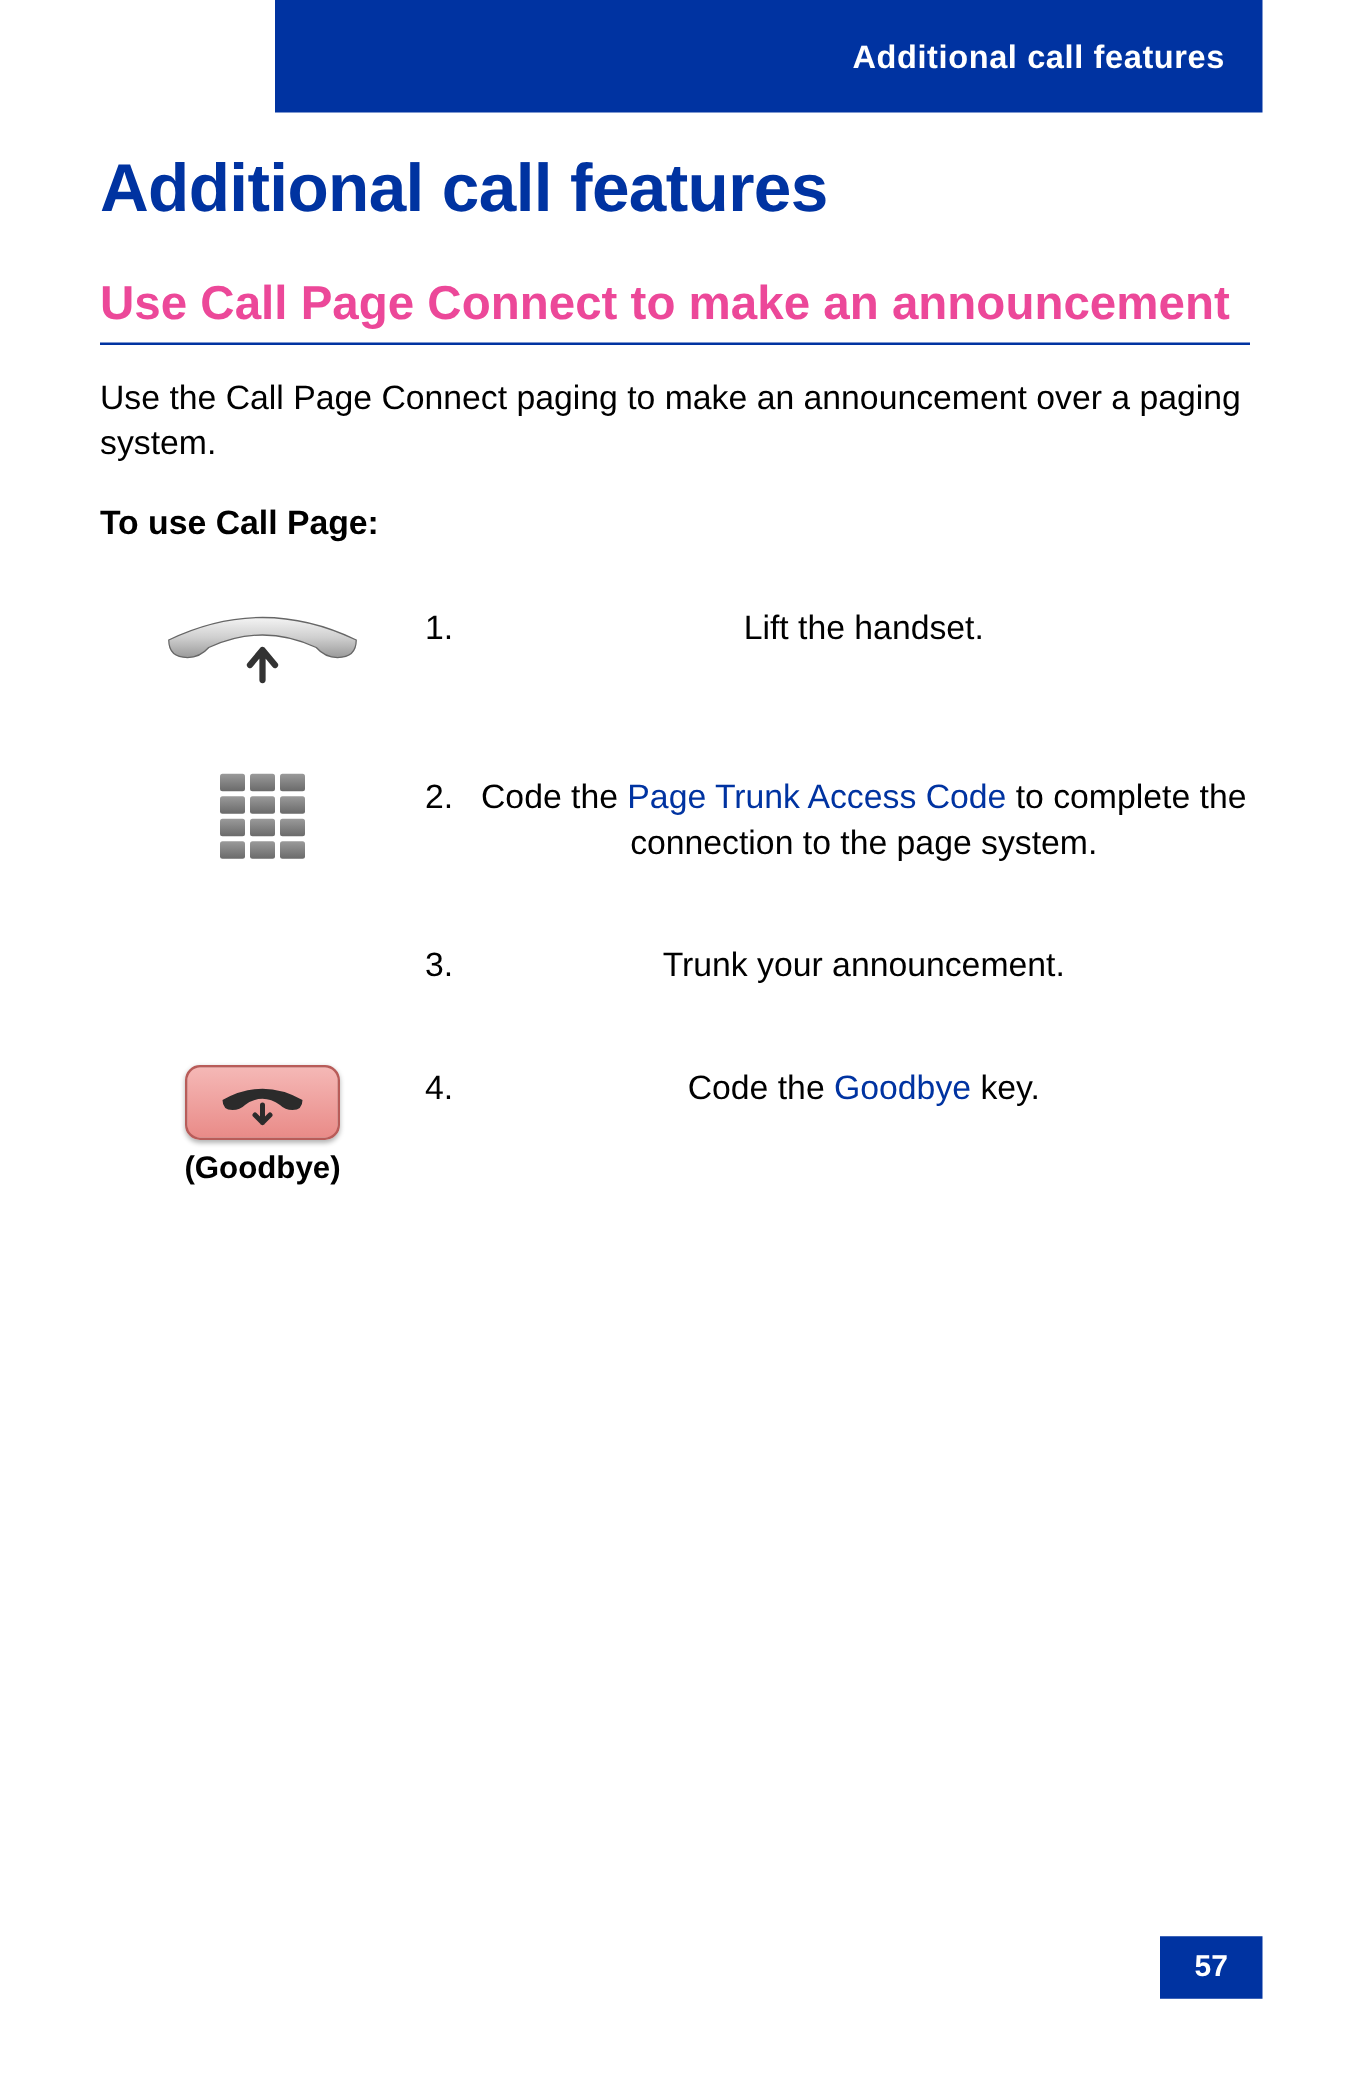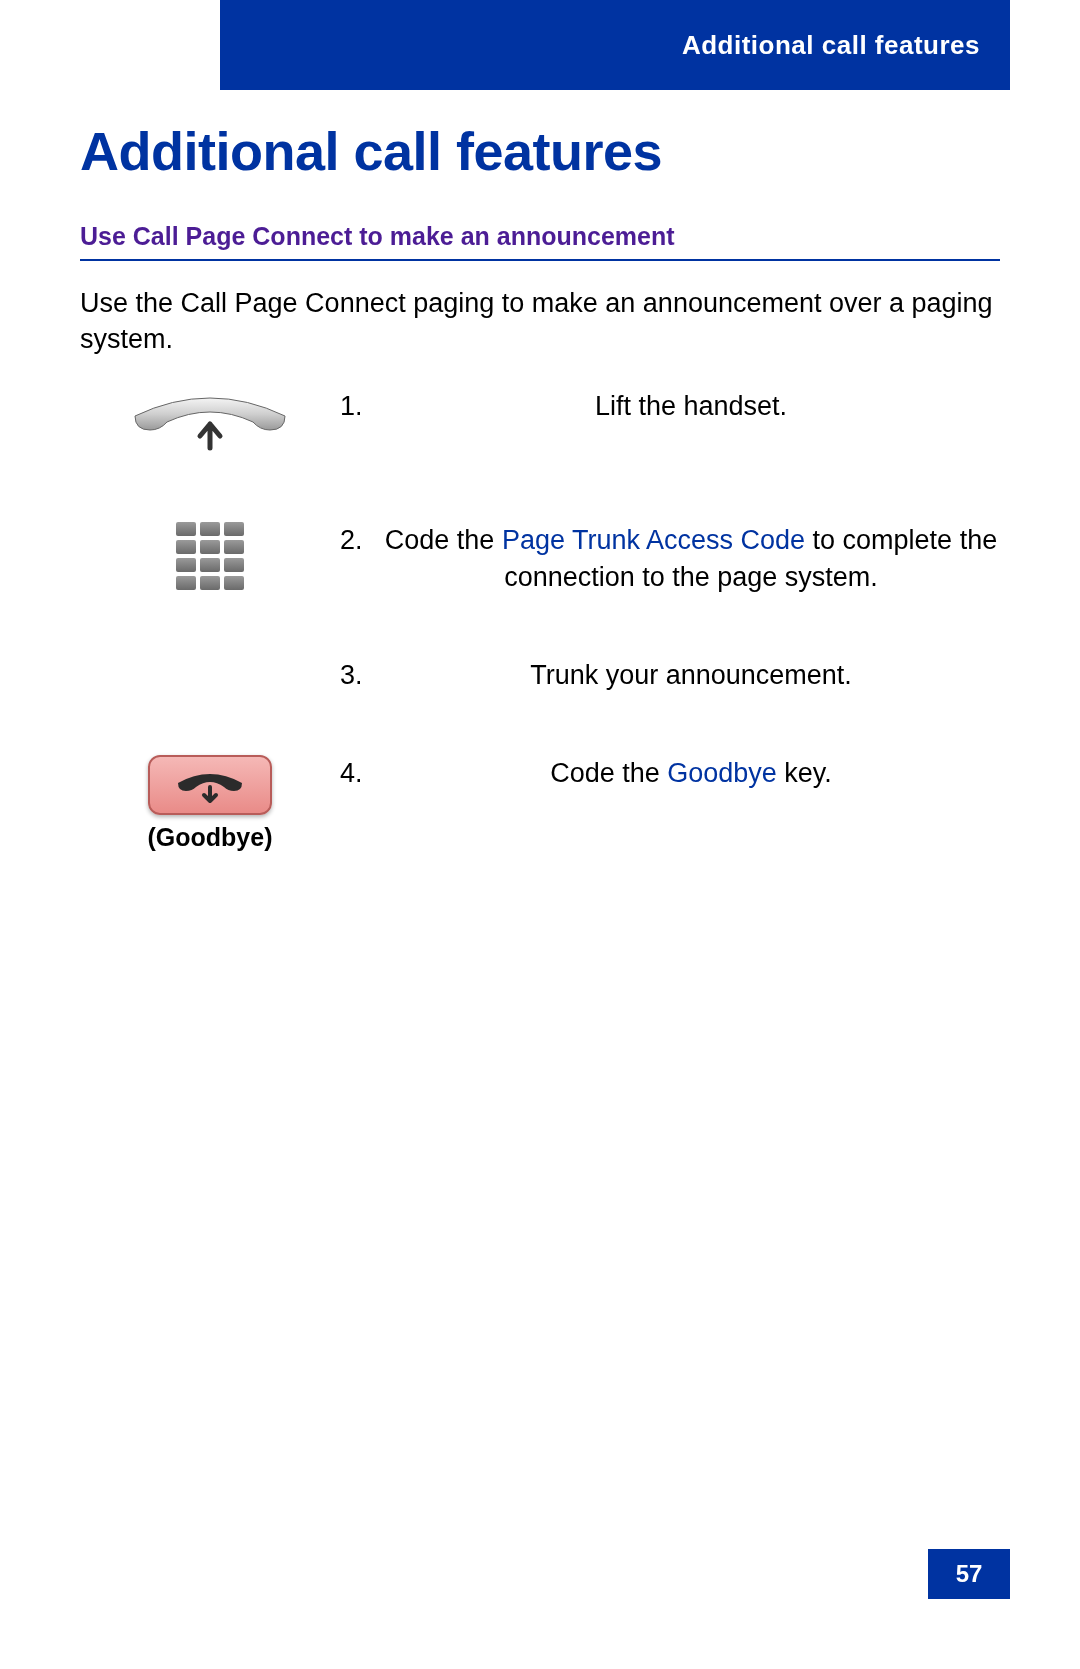--- a/index.html
+++ b/index.html
@@ -57,22 +57,22 @@
     margin: 10px 0 40px 0;
     letter-spacing: -0.5px;
     font-family: Arial, sans-serif;
   }
   p.intro {
     font-size: 27px;
     line-height: 1.35;
     margin: 0 0 40px 0;
   }
   h2.section-title {
-    color: #4c1d95;
-    font-size: 25px;
+    color: #ec4899;
+    font-size: 38px;
     font-weight: 800;
     margin: 0 0 8px 0;
     line-height: 1.15;
     font-family: Arial, sans-serif;
   }
   .section-rule {
     border: none;
     border-top: 2px solid #0033a1;
     margin: 0 0 24px 0;
   }
@@ -158,20 +158,21 @@
 <div class="content">
 
   <h1 class="page-title">Additional call features</h1>
 
 
   <h2 class="section-title">Use Call Page Connect to make an announcement</h2>
   <hr class="section-rule">
 
   <p class="section-intro">Use the Call Page Connect paging to make an announcement over a paging system.</p>
 
+  <p class="procedure-label">To use Call Page:</p>
 
   <div class="step-row">
     <div class="step-icon-col">
       <span>
         <svg width="170" height="70" viewBox="0 0 170 70">
           <defs>
             <linearGradient id="hg1" x1="0" y1="0" x2="0" y2="1">
               <stop offset="0%" stop-color="#f4f4f4"></stop>
               <stop offset="50%" stop-color="#cfcfcf"></stop>
               <stop offset="100%" stop-color="#9a9a9a"></stop>

